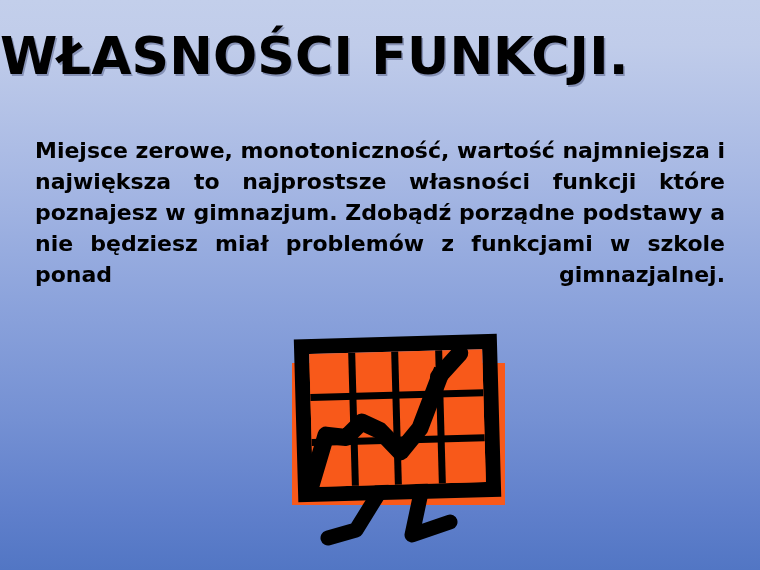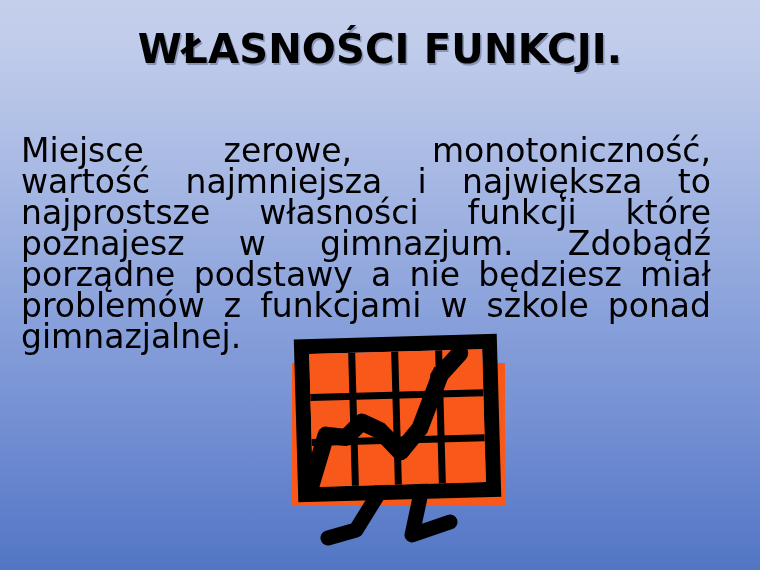--- a/index.html
+++ b/index.html
@@ -19,41 +19,41 @@
     background: linear-gradient(to bottom, #c3cfeb 0%, #c0ccea 8%, #a8b9e4 30%, #8da4dc 52%, #7490d3 74%, #5f7fcb 90%, #5276c4 100%);
     overflow: hidden;
   }
 
   
   #title {
     position: absolute;
     left: 0;
     top: 26px;
     width: 760px;
-    text-align: center;
     font-family: "DejaVu Sans", sans-serif;
     font-weight: bold;
-    font-size: 40px;
+    font-size: 52px;
     letter-spacing: 0.2px;
     color: #000000;
     text-shadow: 1.5px 1.5px 0 rgba(90,100,140,0.55);
     white-space: nowrap;
   }
 
   
   #body-text {
     position: absolute;
-    left: 21px;
+    left: 35px;
     top: 135px;
     width: 690px;
     font-family: "DejaVu Sans", sans-serif;
-    font-size: 33px;
+    font-size: 22px;
     line-height: 31px;
     color: #000000;
     text-align: justify;
+    font-weight: bold;
   }
   #body-text .para {
     margin: 0;
     text-align: justify;
   }
   
   #body-text .para::after {
     content: "";
     display: inline-block;
     width: 100%;

